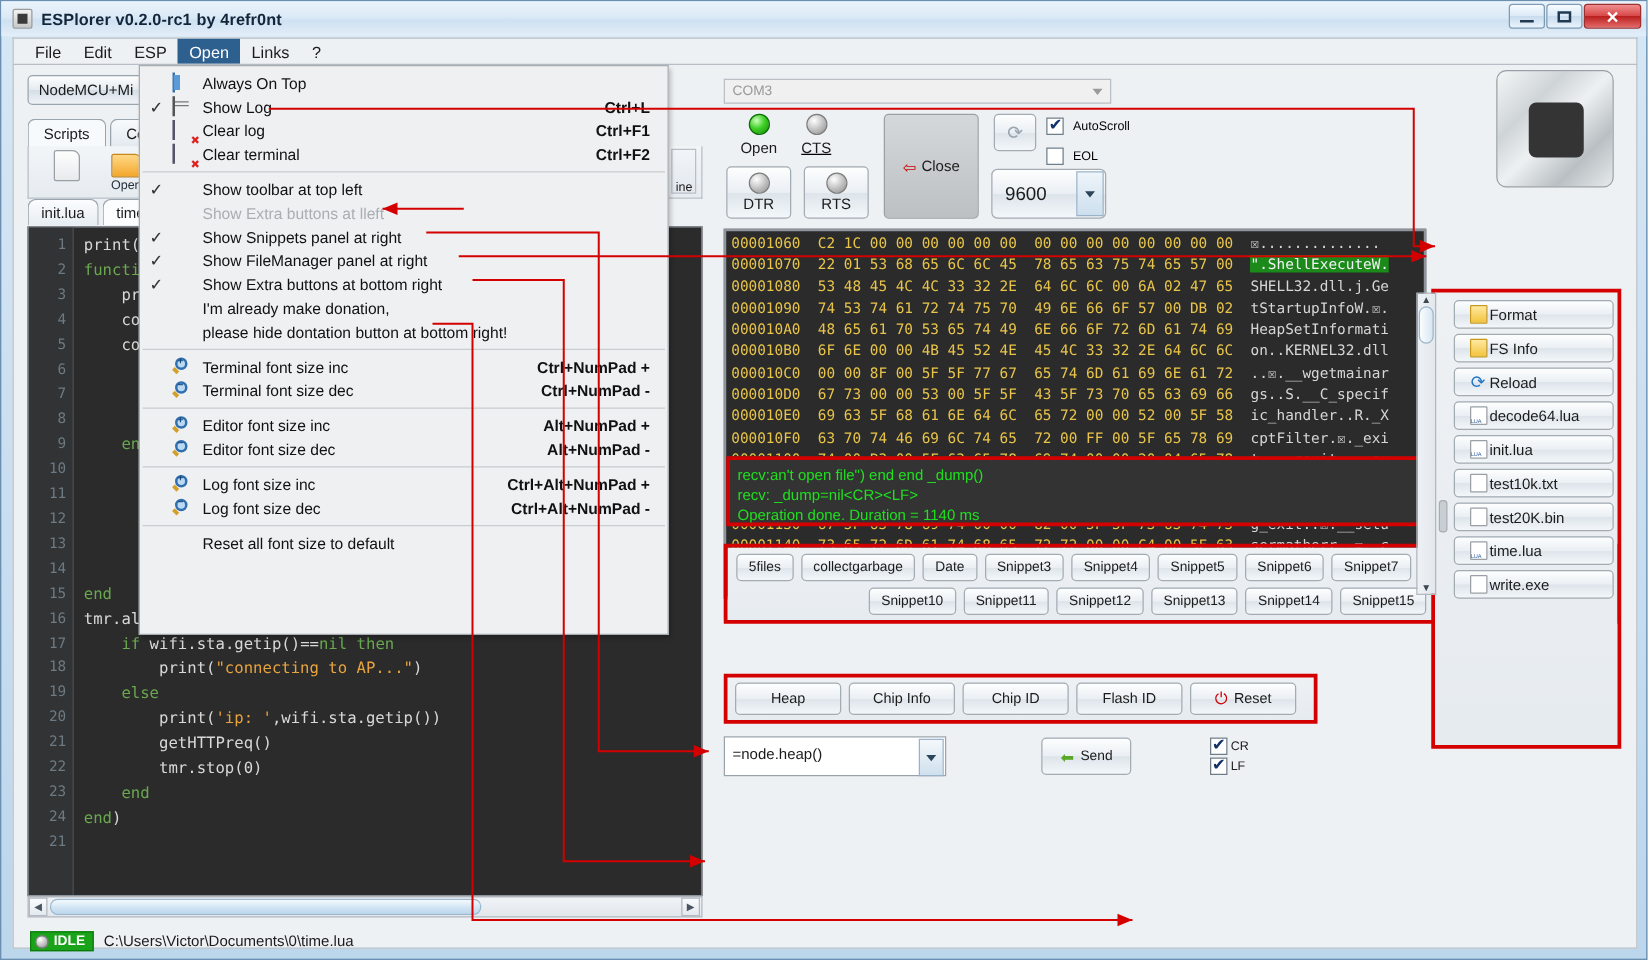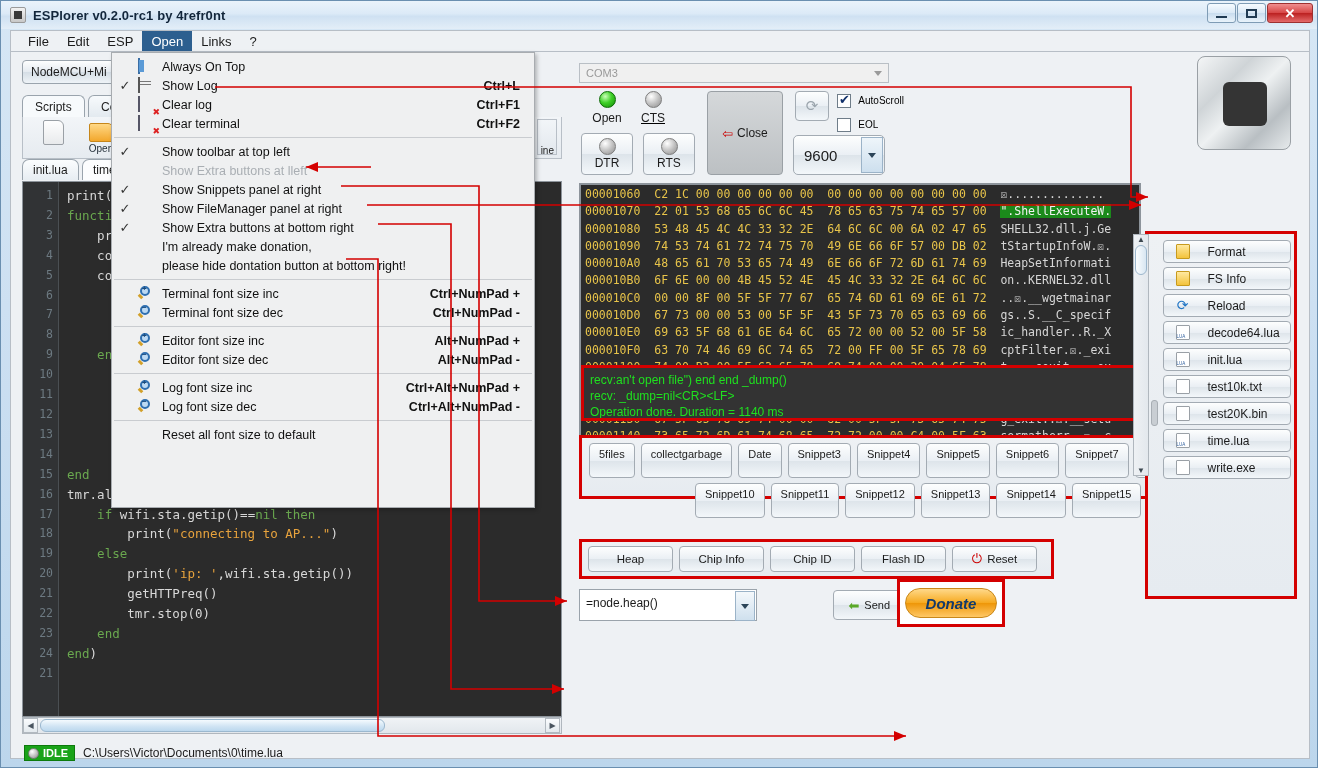--- a/index.html
+++ b/index.html
@@ -187,21 +187,21 @@
     position:absolute; left:574px; top:498px; width:556px; height:56px;
     background:#333; border:3px solid #d40000;
     color:#1fe01f; font-family:"Liberation Sans", sans-serif; font-size:12px;
     padding:4px 6px; line-height:16px; overflow:hidden;
   }
   #snipbox {
     position:absolute; left:572px; top:568px; width:716px; height:64px;
     background:linear-gradient(to bottom,#eef1f4,#e6ebf0); border:3px solid #d40000;
   }
   .snip {
-    display:inline-block; height:35px; line-height:20px; padding:0 9px; margin:0 3px;
+    display:inline-block; height:22px; line-height:20px; padding:0 9px; margin:0 3px;
     border:1px solid #a3abb3; border-radius:4px; font-size:11px; color:#1b1b1b;
     background:linear-gradient(to bottom,#fdfefe,#eaeff4 50%,#dde4ea 51%,#f3f7fa);
   }
   #extrabox {
     position:absolute; left:572px; top:672px; width:475px; height:40px;
     background:linear-gradient(to bottom,#eef1f4,#e6ebf0); border:3px solid #d40000;
     display:flex; align-items:center; gap:6px; padding:0 6px;
   }
   .xbtn {
     width:85px;height:26px; border:1px solid #a3abb3; border-radius:4px;
@@ -238,21 +238,21 @@
     border:3px solid #d40000; background:linear-gradient(to bottom,#eef1f4,#e6ebf0);
     padding:6px 0 0 0;
   }
   .fmrow { display:flex; }
   .fm-scroll { width:9px; height:350px; margin-left:2px; }
   .fm-scroll .g { width:7px;height:26px; margin:160px 0 0 1px; background:#c9ced3; border:1px solid #a8aeb4; border-radius:3px;}
   .fmbtn {
     width:128px;height:23px; margin:0 auto 4px auto;
     border:1px solid #a3abb3; border-radius:4px;
     background:linear-gradient(to bottom,#fdfefe,#eaeff4 50%,#dde4ea 51%,#f3f7fa);
-    display:flex;align-items:center; gap:18px; padding-left:12px; font-size:12px; color:#1b1b1b;
+    display:flex;align-items:center; gap:2px; padding-left:12px; font-size:12px; color:#1b1b1b;
   }
   .mini-icon { width:14px;height:15px; border:1px solid #9aa0a6; background:#fff; border-radius:1px; position:relative;}
   .mini-icon.yellow { background:linear-gradient(to bottom,#ffe9a0,#f3c33c); border-color:#c79a1e;}
   .mini-icon.lua:after{ content:"LUA"; position:absolute; left:0; bottom:0; font-size:4.5px; color:#2e5f9e; }
   .mini-icon.reload { border:none; background:none; color:#1f74c4; font-size:14px; line-height:14px; text-align:center;}
 
   #chipicon {
     position:absolute; left:1208px; top:56px; width:94px; height:94px;
     border-radius:8px;
     background:linear-gradient(135deg,#f4f6f7 0%, #cfd4d7 30%, #eef1f2 50%, #b9bfc3 75%, #e6eaec 100%);
@@ -499,25 +499,20 @@
               <span class="chk on"></span>
               <span>CR</span>
             </div>
           <div>
               <span class="chk on"></span>
               <span>LF</span>
             </div>
         </div>
       </div>
 
-      <div id="donatebox" style="left:330px;top:524px;position:absolute">
-        <div class="donate-btn">
-          <span>Donate</span>
-        </div>
-      </div>
     </div>
 
     <div id="fmbox" style="left:1134px;top:179px;position:absolute">
       <div class="fmrow">
         <div class="fm-scroll">
             <div class="g"></div>
           </div>
         <div style="flex:1">
             <div class="fmbtn">
               <span class="mini-icon yellow"></span>

